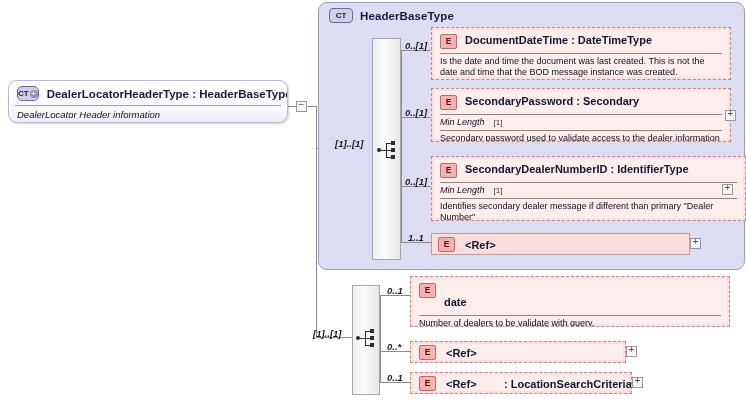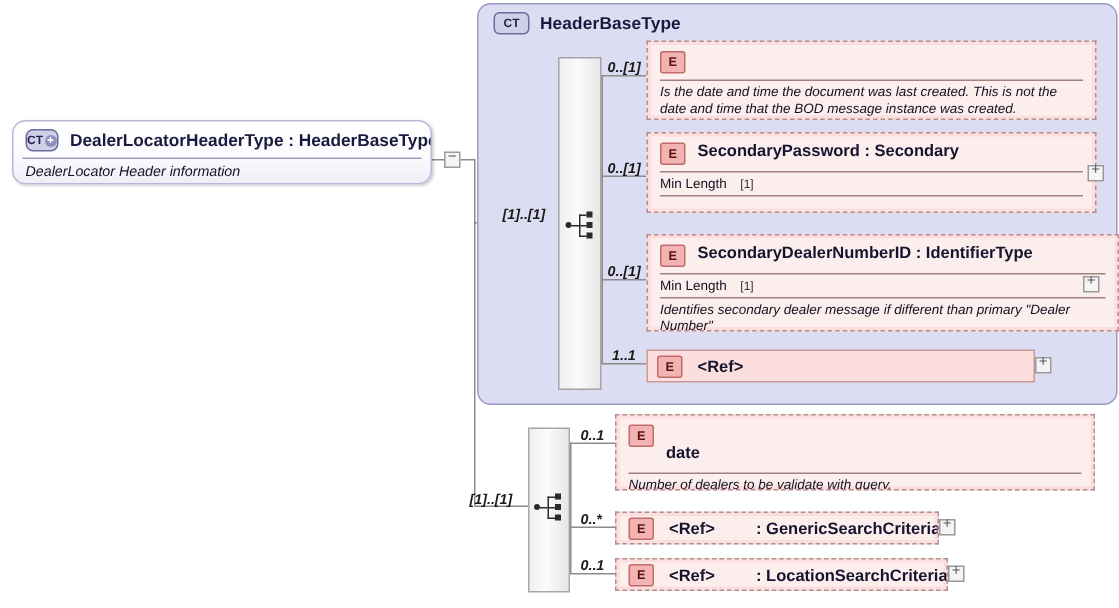--- a/index.html
+++ b/index.html
@@ -173,26 +173,25 @@
     margin: 1px 6px 0 6px;
   }
   .el-facet {
     display: flex;
     align-items: baseline;
     gap: 9px;
     padding: 2px 6px 2px 6px;
     font-size: 9px;
     color: #11111f;
   }
-  .el-facet .fname { font-weight: normal; }
+  .el-facet .fname { font-style: italic; font-weight: normal; }
   .el-facet .fval  { font-size: 8px; color: #333; }
   .el-doc {
     padding: 2px 6px 3px 6px;
     font-size: 9px;
-    font-style: italic;
     color: #11111f;
     line-height: 11px;
   }
   .el-ref-row {
     display: flex;
     align-items: center;
     padding: 3px 6px 3px 6px;
     font-size: 11px;
     font-weight: bold;
     color: #14142e;
@@ -288,39 +287,41 @@
   <div class="ln-h" style="left:401px; top:50px;  width:30px;"></div>
   <div class="ln-h" style="left:401px; top:117px; width:30px;"></div>
   <div class="ln-h" style="left:401px; top:186px; width:30px;"></div>
   <div class="ln-h" style="left:401px; top:242px; width:30px;"></div>
 
   <div class="card" style="left:405px; top:40px;">0..[1]</div>
   <div class="el-box optional" style="left:431px; top:27px; width:300px; height:53px;">
     <div class="el-inner">
       <div class="el-head">
         <span class="badge-e">E</span>
+        <span>DocumentDateTime : DateTimeType</span>
       </div>
       <div class="el-sep"></div>
       <div class="el-doc">Is the date and time the document was last created. This is not the date and time that the BOD message instance was created.</div>
     </div>
   </div>
 
   <div class="card" style="left:405px; top:107px;">0..[1]</div>
   <div class="el-box optional" style="left:431px; top:88px; width:300px; height:54px;">
     <div class="el-inner">
       <div class="el-head">
         <span class="badge-e">E</span>
         <span>SecondaryPassword : Secondary</span>
       </div>
       <div class="el-sep"></div>
       <div class="el-facet">
         <span class="fname">Min Length</span>
         <span class="fval">[1]</span>
       </div>
       <div class="el-sep"></div>
+      <div class="el-doc">Secondary password used to validate access to the dealer information</div>
     </div>
   </div>
   <div class="expander" style="left:725px; top:110px;">
     <span>+</span>
   </div>
 
   <div class="card" style="left:405px; top:176px;">0..[1]</div>
   <div class="el-box optional" style="left:431px; top:156px; width:315px; height:65px;">
     <div class="el-inner">
       <div class="el-head">
@@ -400,21 +401,20 @@
       <div class="el-doc">Number of dealers to be validate with query.</div>
     </div>
   </div>
 
   <div class="card" style="left:387px; top:341px;">0..*</div>
   <div class="el-box optional" style="left:410px; top:341px; width:216px; height:22px;">
     <div class="el-inner">
       <div class="el-ref-row" style="padding-top:1px;">
         <span class="badge-e">E</span>
         <span class="reflbl">&lt;Ref&gt;</span>
-        <span>: GenericSearchCriteria</span>
       </div>
     </div>
   </div>
   <div class="expander" style="left:626px; top:346px;">
     <span>+</span>
   </div>
 
   <div class="card" style="left:387px; top:372px;">0..1</div>
   <div class="el-box optional" style="left:410px; top:372px; width:222px; height:22px;">
     <div class="el-inner">

